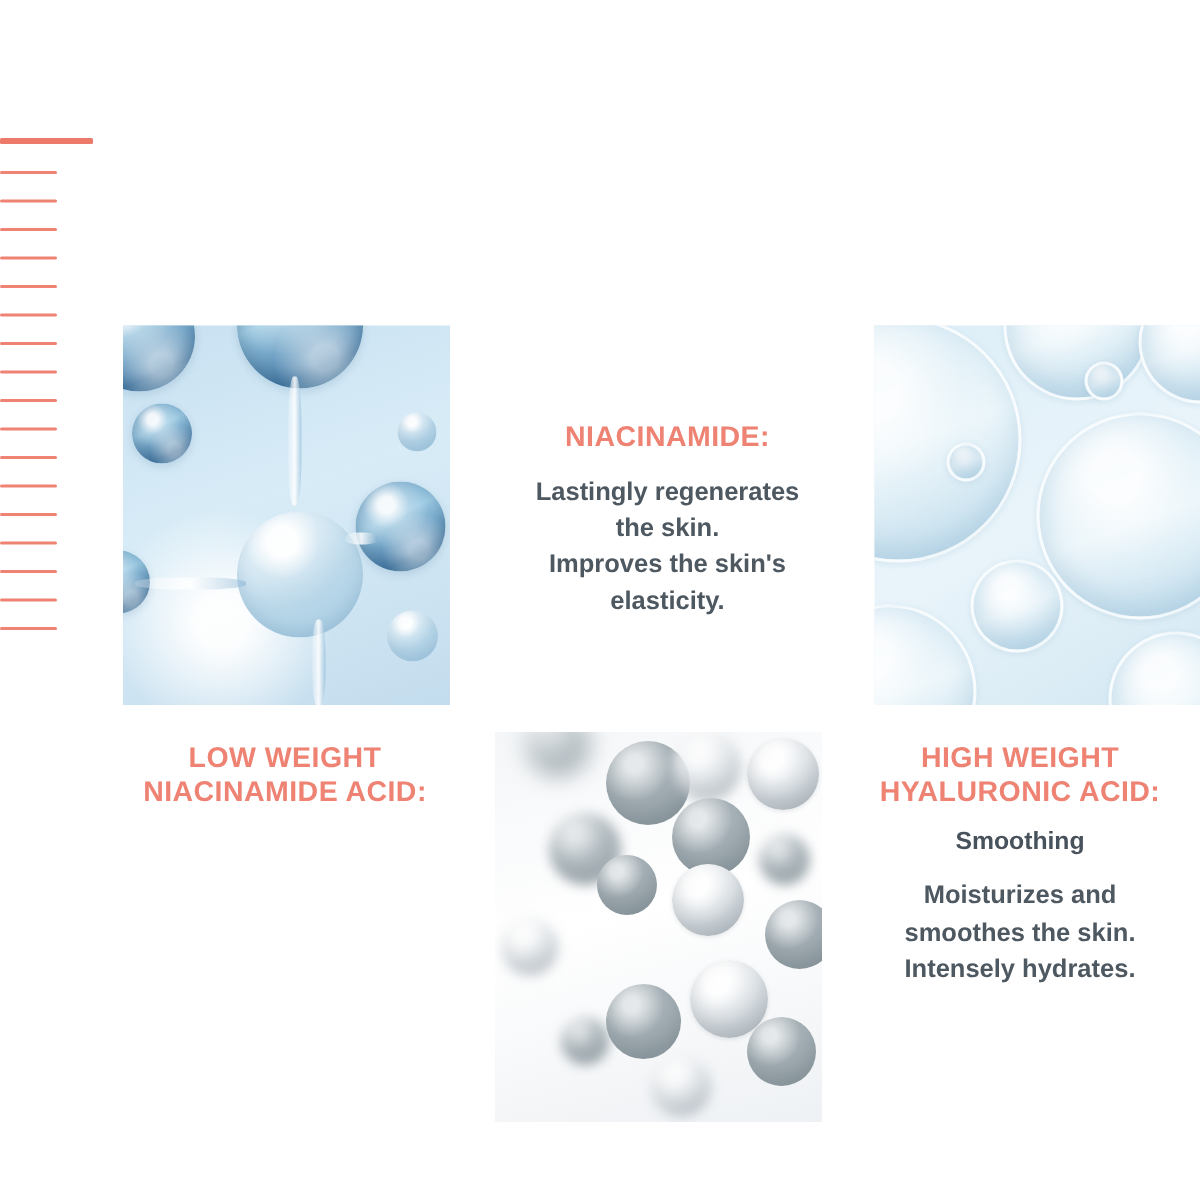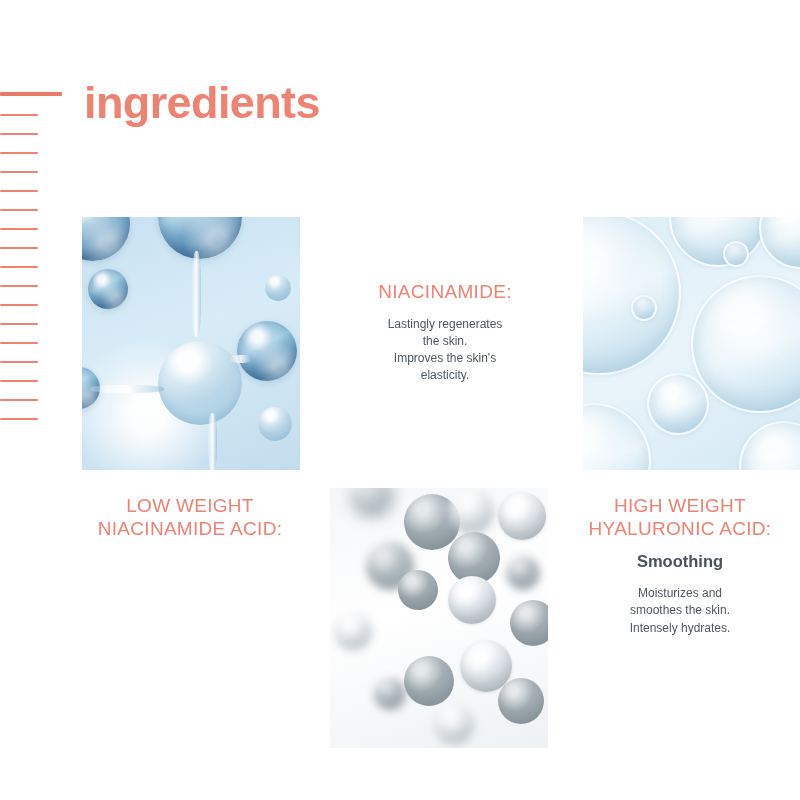--- a/index.html
+++ b/index.html
@@ -134,39 +134,39 @@
   #photo-grey-spheres .sph.blur { filter: blur(4px); opacity: .85; }
   #photo-grey-spheres .sph.blur2 { filter: blur(7px); opacity: .7; }
 
   
   .ingredient-block {
     position: absolute;
     text-align: center;
   }
   .ingredient-title {
     color: #ee8273;
-    font-weight: 400;
+    font-weight: 700;
     font-size: 19px;
     line-height: 1.22;
     letter-spacing: .3px;
     margin: 0;
     white-space: pre-line;
   }
   .ingredient-subtitle {
     color: #48525c;
     font-weight: 700;
     font-size: 16.5px;
     line-height: 1.28;
     margin: 11px 0 0 0;
     white-space: pre-line;
   }
   .ingredient-body {
     color: #4e5861;
-    font-weight: 400;
-    font-size: 12px;
+    font-weight: 700;
+    font-size: 17px;
     line-height: 1.42;
     margin: 13px 0 0 0;
     white-space: pre-line;
   }
 
   #block-niacinamide { left: 320px; top: 280px; width: 250px; }
   #block-low-weight  { left:  65px; top: 494px; width: 250px; }
   #block-high-weight { left: 555px; top: 494px; width: 250px; }
 </style>
 </head>
@@ -187,21 +187,20 @@
     <div class="rule-line thin" style="top: 212px;"></div>
     <div class="rule-line thin" style="top: 231px;"></div>
     <div class="rule-line thin" style="top: 250px;"></div>
     <div class="rule-line thin" style="top: 269px;"></div>
     <div class="rule-line thin" style="top: 288px;"></div>
     <div class="rule-line thin" style="top: 307px;"></div>
     <div class="rule-line thin" style="top: 326px;"></div>
   </div>
 
 <h1 id="page-title">
-  <span class="title-line">ingredients</span>
 </h1>
 
 <div class="photo" id="photo-water-molecules">
   <div class="bub" style="left:-26px; top:-30px; width:74px;  height:74px;"></div>
   <div class="bub" style="left:76px;  top:-42px; width:84px;  height:84px;"></div>
   <div class="strand" style="left:110px; top:34px;  width:9px;   height:86px;"></div>
   <div class="bub" style="left:6px;   top:52px;  width:40px;  height:40px;"></div>
   <div class="bub pale" style="left:183px; top:58px;  width:26px;  height:26px;"></div>
   <div class="bub pale" style="left:76px;  top:124px; width:84px;  height:84px;"></div>
   <div class="bub" style="left:155px; top:104px; width:60px;  height:60px;"></div>

